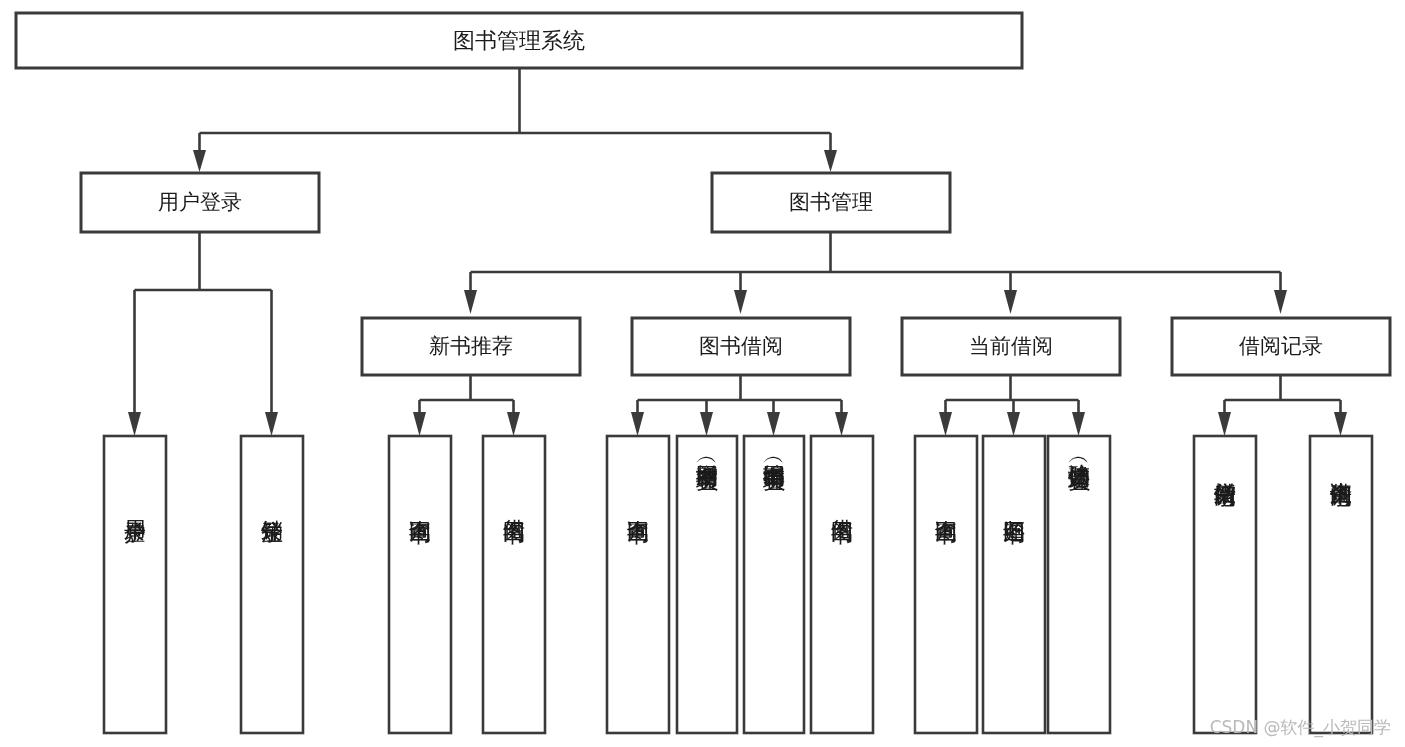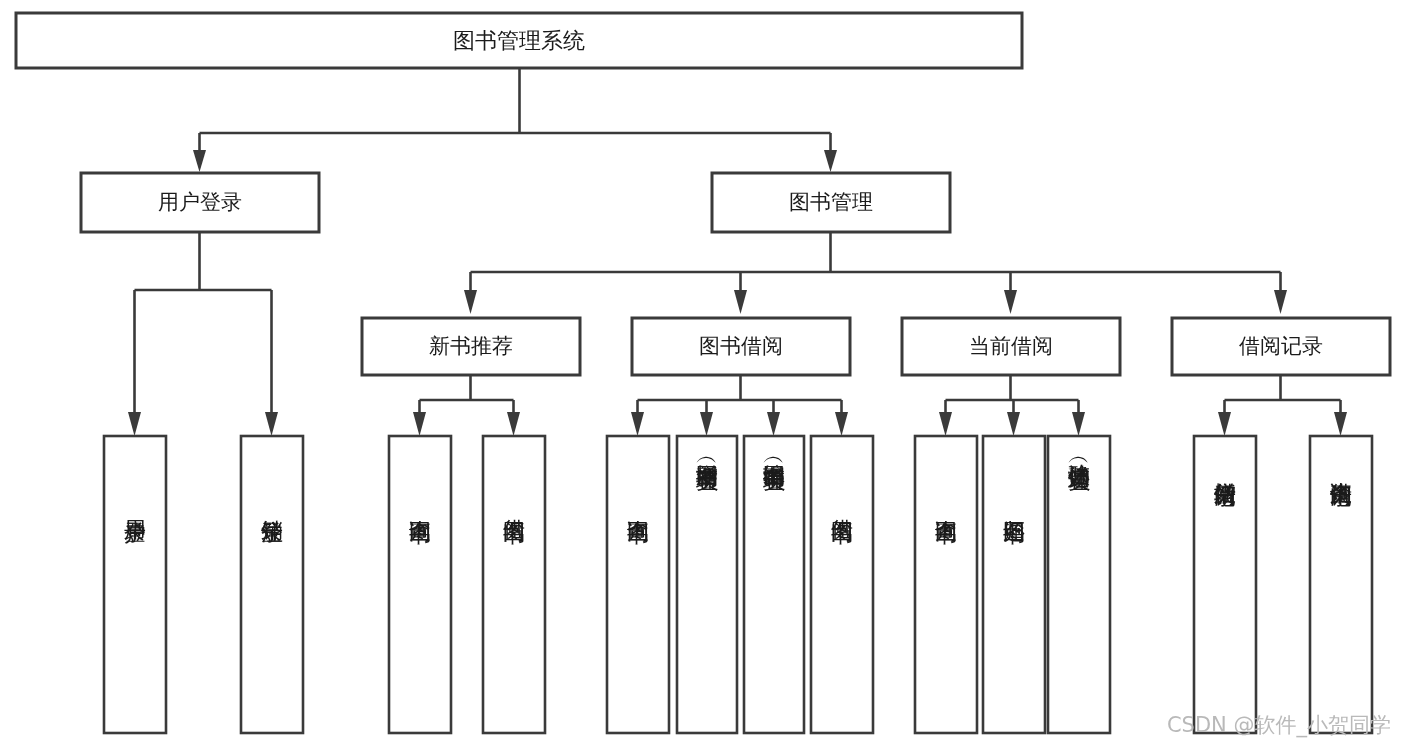--- a/index.html
+++ b/index.html
@@ -74,21 +74,21 @@
     line-height: 1.08;
     color: #1b1b1b;
     letter-spacing: 1px;
     white-space: nowrap;
   }
   .watermark {
     position: absolute;
     right: 14px;
     bottom: 8px;
     font-family: "DejaVu Sans", "Liberation Sans", sans-serif;
-    font-size: 21px;
+    font-size: 17px;
     color: #b9b9b9;
     white-space: nowrap;
     pointer-events: none;
   }
 </style>
 </head>
 <body>
 
 <div id="diagram-root">
 

